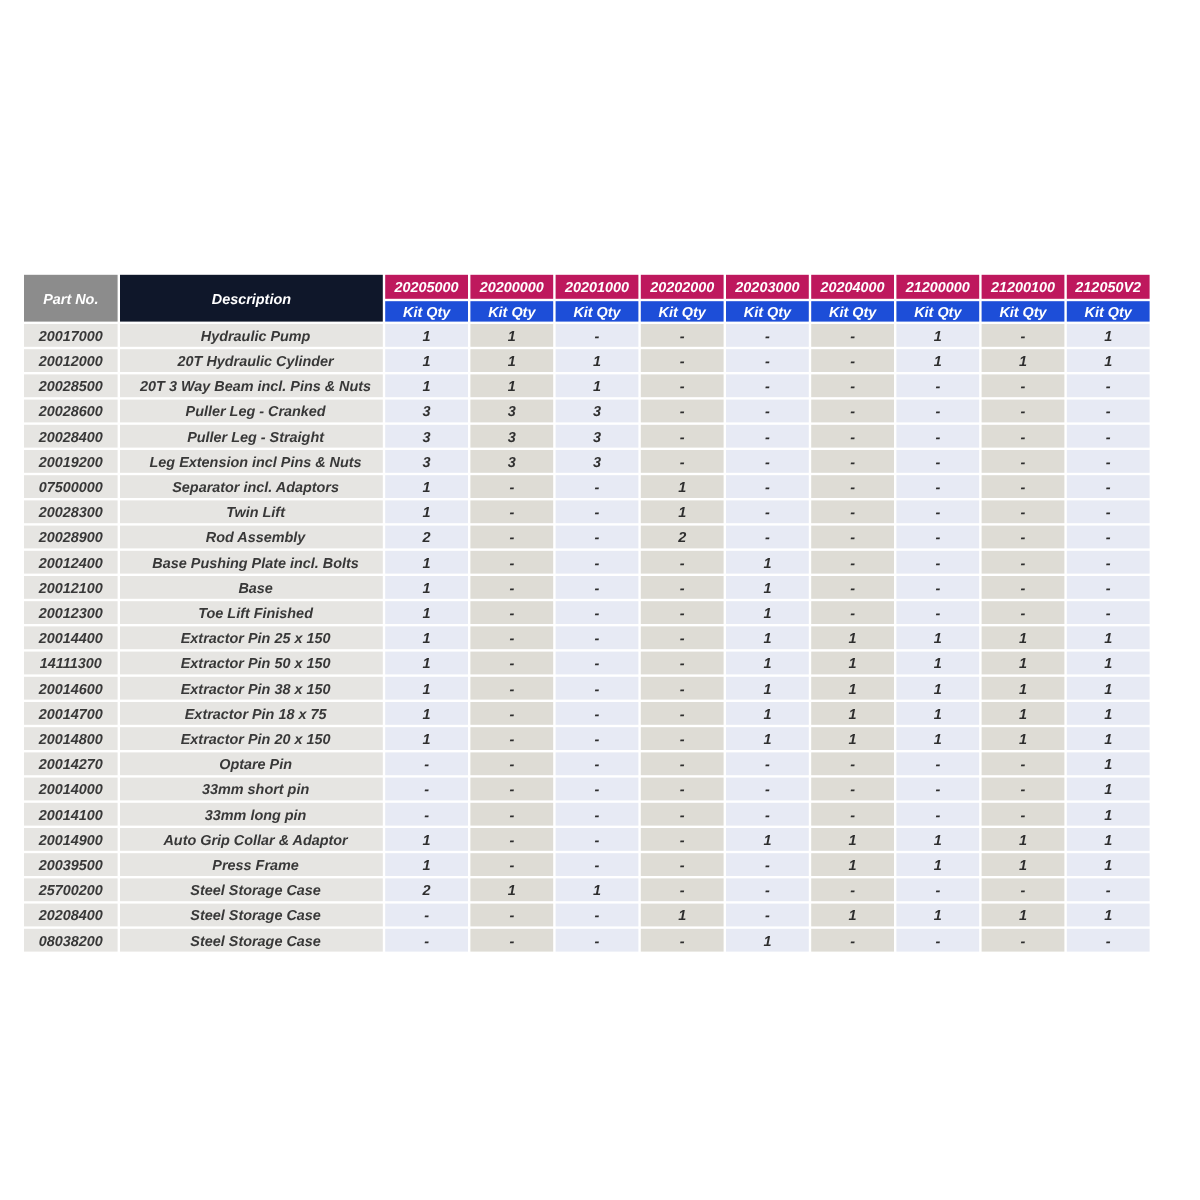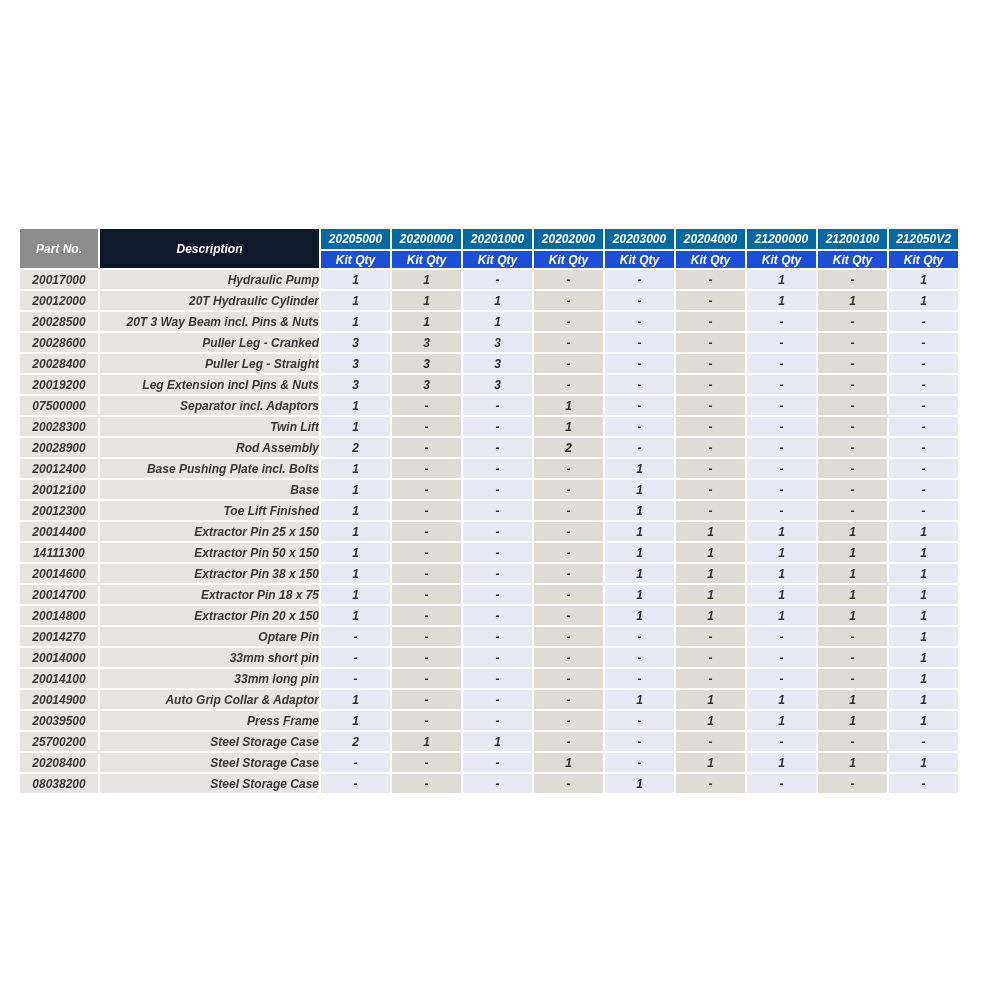--- a/index.html
+++ b/index.html
@@ -33,31 +33,31 @@
     white-space: nowrap;
     overflow: hidden;
   }
   th {
     color: #ffffff;
     font-weight: bold;
     text-align: center;
   }
   th.hdr-part    { width: 78px;  background: #8c8c8c; }
   th.hdr-desc    { width: 219px; background: #0f172a; }
-  th.hdr-kitnum  { width: 69px;  background: #0369a1; height: 20px; margin-left: 44px; }
+  th.hdr-kitnum  { width: 69px;  background: #be185d; height: 20px; margin-left: 44px; }
   th.hdr-kitqty  { width: 69px;  background: #1d4ed8; height: 17px; }
   td { height: 19px; color: #383838; }
   td.cell-part {
     background: #e6e5e2;
     text-align: center;
     font-weight: 600;
   }
   td.cell-desc {
     background: #e6e5e2;
-    text-align: right;
+    text-align: center;
     padding-left: 7px;
     font-weight: 600;
   }
   td.cell-qty {
     text-align: center;
     font-weight: bold;
     color: #2e2e2e;
   }
   td.qcol-blue  { background: #e7eaf4; }
   td.qcol-beige { background: #dedcd5; }

